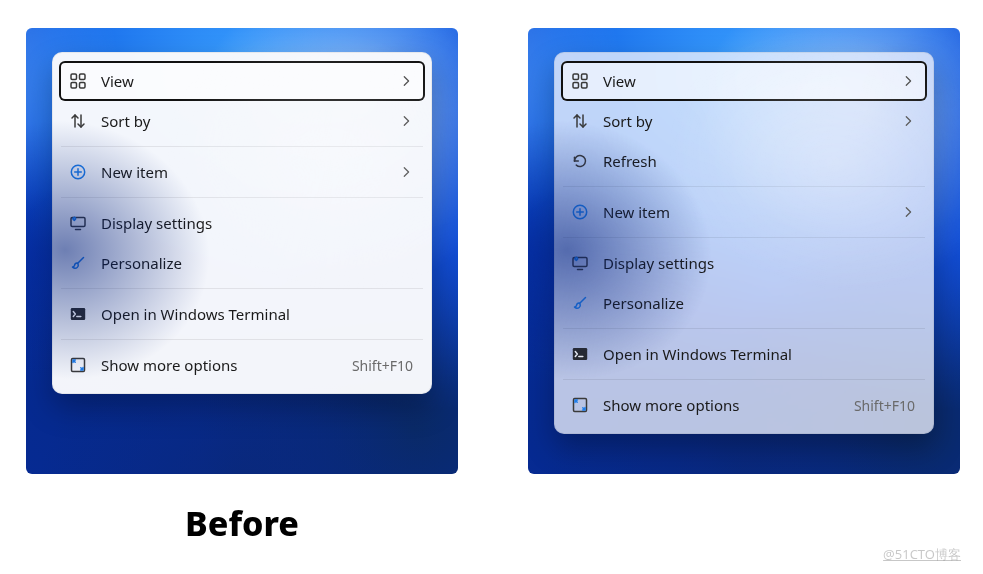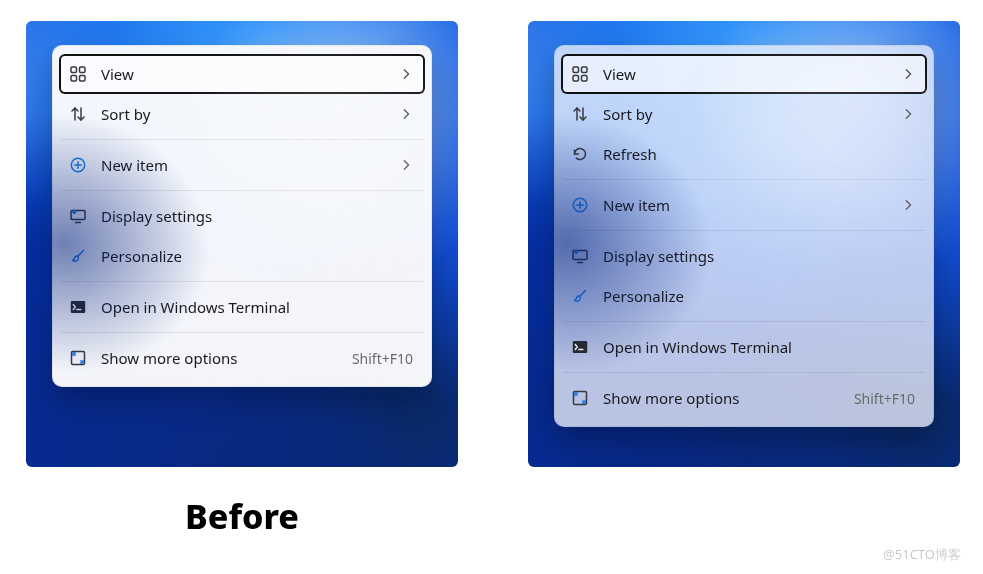--- a/index.html
+++ b/index.html
@@ -1,17 +1,17 @@
 <!DOCTYPE html>
 <html><head>
 <meta charset="utf-8">
 <style>
   * { box-sizing: border-box; margin: 0; padding: 0; }
   html, body { width: 983px; height: 574px; font-family: "Segoe UI", system-ui, sans-serif; background: #fff; }
-  .stage { display: flex; gap: 70px; padding: 21px 26px 0 26px; }
+  .stage { display: flex; gap: 70px; padding: 28px 26px 0 26px; }
   .col { width: 432px; display: flex; flex-direction: column; align-items: center; }
   .wallpaper {
     width: 432px; height: 446px; border-radius: 6px; overflow: hidden; position: relative;
     background:
       radial-gradient(ellipse 70% 55% at 78% 18%, rgba(255,255,255,0.55) 0%, rgba(255,255,255,0) 55%),
       radial-gradient(ellipse 90% 80% at 90% 90%, #0a2a66 0%, rgba(10,42,102,0) 55%),
       radial-gradient(ellipse 100% 90% at 10% 90%, #062a8f 0%, rgba(6,42,143,0) 60%),
       radial-gradient(ellipse 100% 80% at 50% 10%, #3aa0ff 0%, #1466e8 45%, #0a3ecf 70%, #052a9b 100%);
   }
   .wallpaper::before, .wallpaper::after {
@@ -46,21 +46,21 @@
     border-radius: 6px; color: #1a1a1a; font-size: 15px; cursor: default; gap: 14px;
   }
   .item .icon { width: 18px; height: 18px; display: inline-flex; align-items: center; justify-content: center; color: #3a3a3a; }
   .item .label { flex: 1; }
   .item .chev { width: 14px; color: #4a4a4a; display: inline-flex; justify-content: center; }
   .item .shortcut { color: #6a6a6a; font-size: 14px; }
   .item.focused {
     box-shadow: inset 0 0 0 2px #111; background: rgba(255,255,255,0.6);
   }
   .caption { font-weight: 800; font-size: 34px; margin-top: 26px; color: #000; }
-  .watermark { position: fixed; right: 22px; bottom: 10px; font-size: 13px; color: rgba(0,0,0,0.22); }
+  .watermark { position: fixed; right: 22px; bottom: 10px; font-size: 13px; color: rgba(0,0,0,0.22); text-decoration: underline; }
   svg { width: 18px; height: 18px; stroke: currentColor; fill: none; stroke-width: 1.5; stroke-linecap: round; stroke-linejoin: round; }
   .chev svg { width: 12px; height: 12px; }
 </style>
 </head>
 <body>
 
 <svg width="0" height="0" style="position:absolute">
   <defs>
     <g id="grid-icon">
         <rect x="2" y="2" width="5.5" height="5.5" rx="1.2"></rect>

